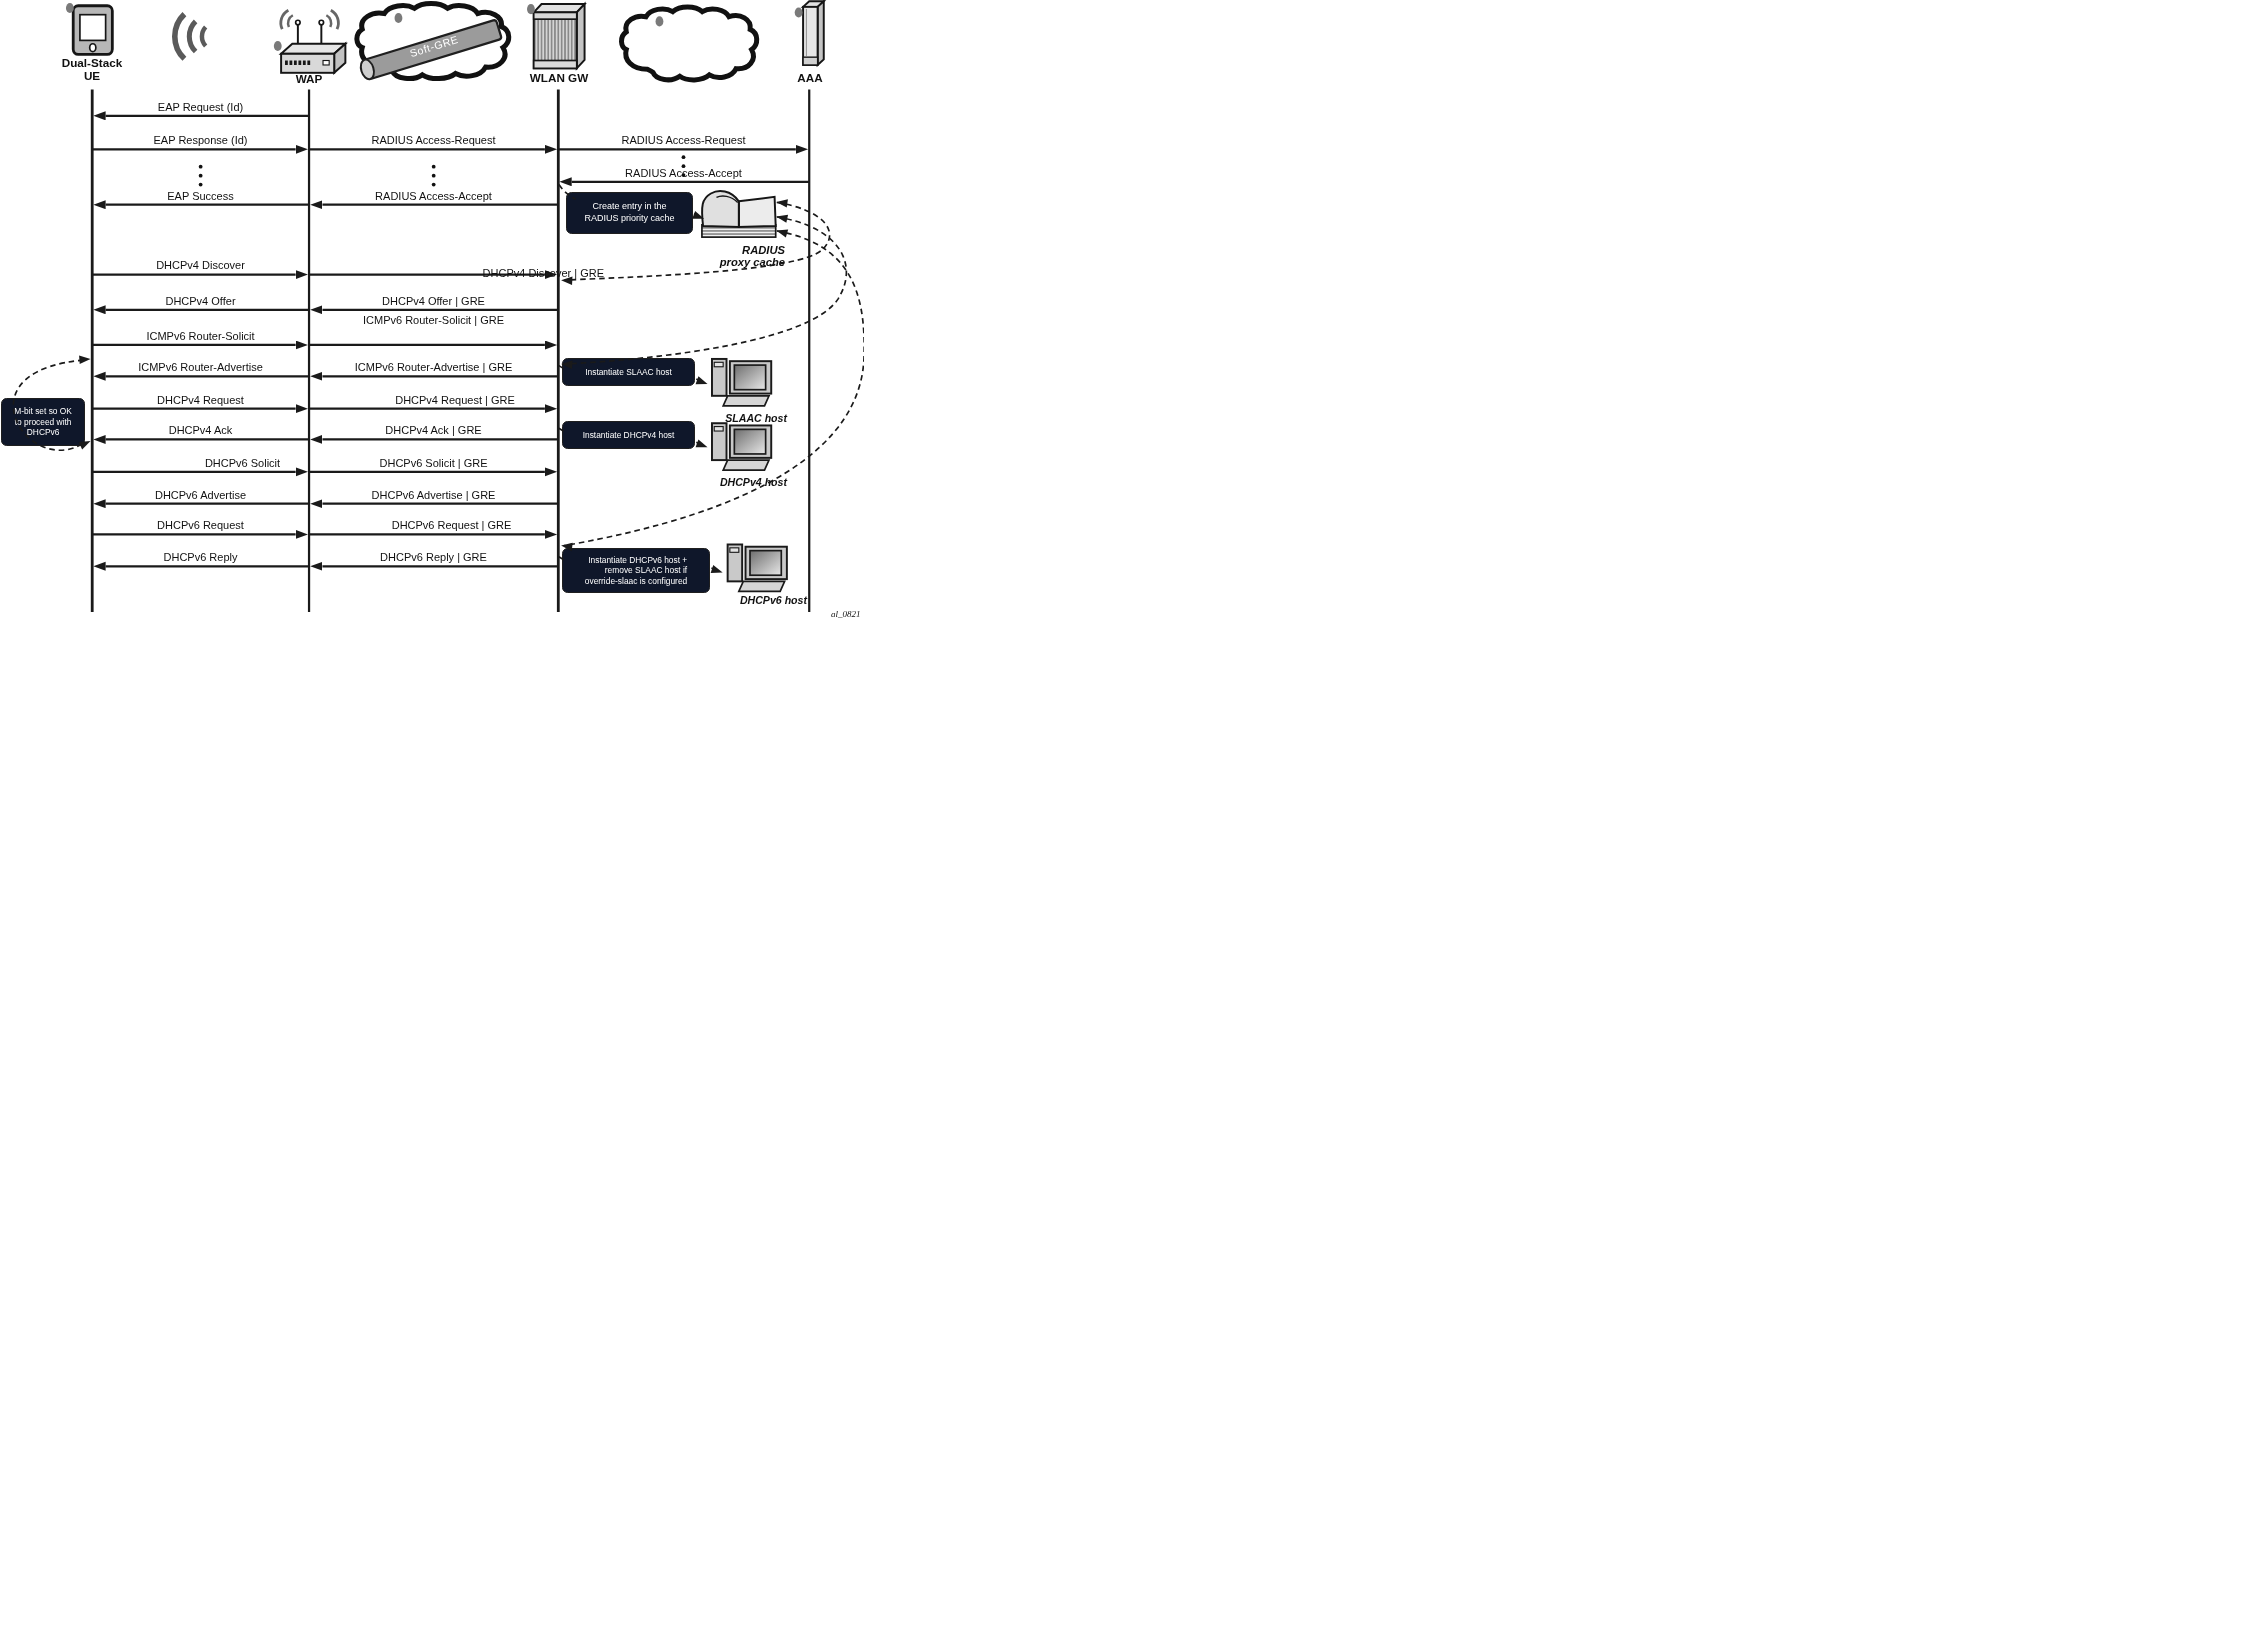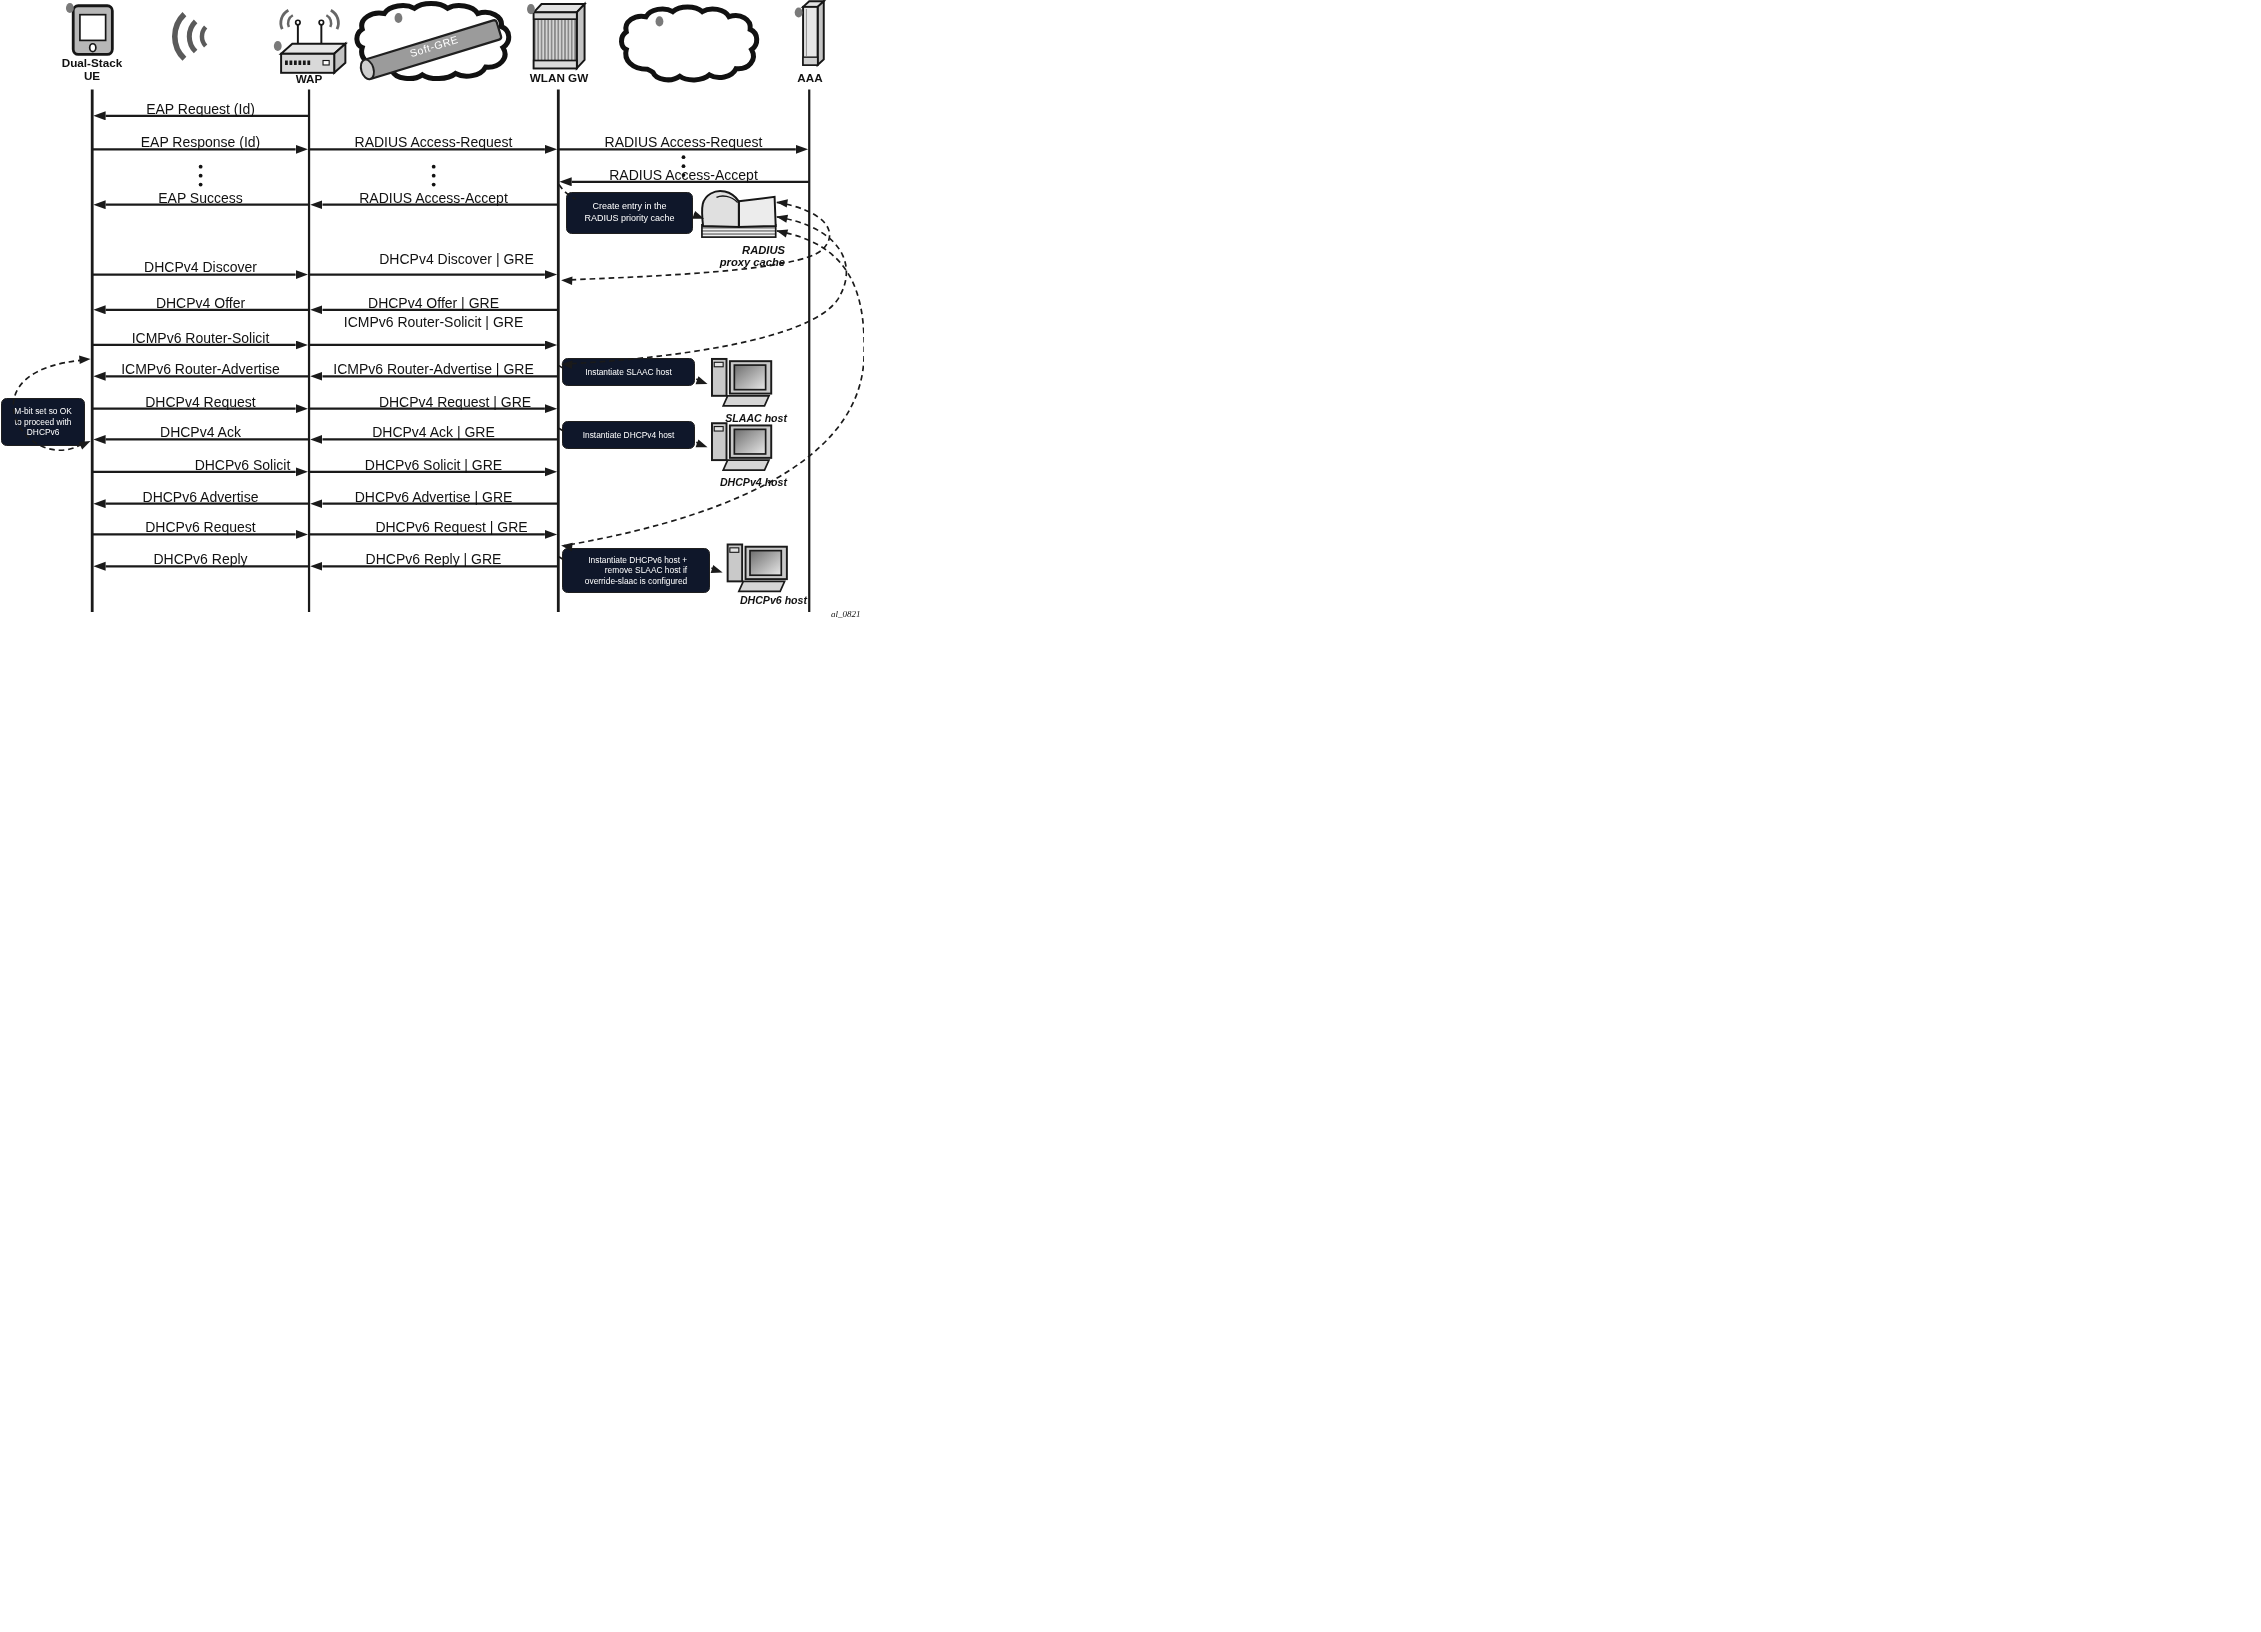--- a/index.html
+++ b/index.html
@@ -1,19 +1,19 @@
 <!DOCTYPE html>
 <html style="font-size:9px"><head>
 <meta charset="utf-8">
 <style>
   html,body{margin:0;padding:0;background:#ffffff;}
   #canvas{position:relative;width:864px;height:624px;background:#fff;
           font-family:"Liberation Sans", sans-serif;overflow:hidden;}
   svg.layer{position:absolute;left:0;top:0;pointer-events:none;}
-  .msg{position:absolute;text-align:center;font-size:14px;color:#111;white-space:nowrap;}
+  .msg{position:absolute;text-align:center;font-size:11px;color:#111;white-space:nowrap;}
   .entity-label{position:absolute;text-align:center;font-weight:bold;font-size:11.7px;color:#111;
                 white-space:pre-line;line-height:13px;}
   .host-label{position:absolute;text-align:right;font-weight:bold;font-size:10.6px;color:#111;
               white-space:pre-line;line-height:12.3px;font-style:italic;}
   .note{position:absolute;box-sizing:border-box;display:flex;align-items:center;justify-content:center;
         text-align:center;background:#0f172a;color:#fff;border:1.7px solid #1f1f1f;border-radius:5.6px;
         font-size:8.4px;line-height:10.6px;white-space:pre-line;padding:2.2px 3.4px;}
   .note.big{font-size:9px;line-height:11.7px;}
   #softgre-label{position:absolute;left:388px;top:40px;width:92px;text-align:center;color:#fff;
         font-size:10.6px;transform:rotate(-17deg);letter-spacing:0.6px;}
@@ -206,21 +206,21 @@
 
     <div id="caption">al_0821</div>
   <div class="msg" style="left: 92px; width: 217px; top: 101px;">EAP Request (Id)</div>
       <div class="msg" style="left: 92px; width: 217px; top: 134px;">EAP Response (Id)</div>
       <div class="msg" style="left: 309px; width: 249px; top: 134px;">RADIUS Access-Request</div>
       <div class="msg" style="left: 558px; width: 251px; top: 134px;">RADIUS Access-Request</div>
       <div class="msg" style="left: 558px; width: 251px; top: 167px;">RADIUS Access-Accept</div>
       <div class="msg" style="left: 92px; width: 217px; top: 190px;">EAP Success</div>
       <div class="msg" style="left: 309px; width: 249px; top: 190px;">RADIUS Access-Accept</div>
       <div class="msg" style="left: 92px; width: 217px; top: 259px;">DHCPv4 Discover</div>
-      <div class="msg" style="left: 309px; width: 295px; top: 251px;">DHCPv4 Discover | GRE</div>
+      <div class="msg" style="left: 309px; width: 295px; top: 267px; text-align: right;">DHCPv4 Discover | GRE</div>
       <div class="msg" style="left: 92px; width: 217px; top: 295px;">DHCPv4 Offer</div>
       <div class="msg" style="left: 309px; width: 249px; top: 295px;">DHCPv4 Offer | GRE</div>
       <div class="msg" style="left: 92px; width: 217px; top: 330px;">ICMPv6 Router-Solicit</div>
       <div class="msg" style="left: 309px; width: 249px; top: 314px;">ICMPv6 Router-Solicit | GRE</div>
       <div class="msg" style="left: 92px; width: 217px; top: 361px;">ICMPv6 Router-Advertise</div>
       <div class="msg" style="left: 309px; width: 249px; top: 361px;">ICMPv6 Router-Advertise | GRE</div>
       <div class="msg" style="left: 92px; width: 217px; top: 394px;">DHCPv4 Request</div>
       <div class="msg" style="left: 309px; width: 292px; top: 394px;">DHCPv4 Request | GRE</div>
       <div class="msg" style="left: 92px; width: 217px; top: 424px;">DHCPv4 Ack</div>
       <div class="msg" style="left: 309px; width: 249px; top: 424px;">DHCPv4 Ack | GRE</div>

